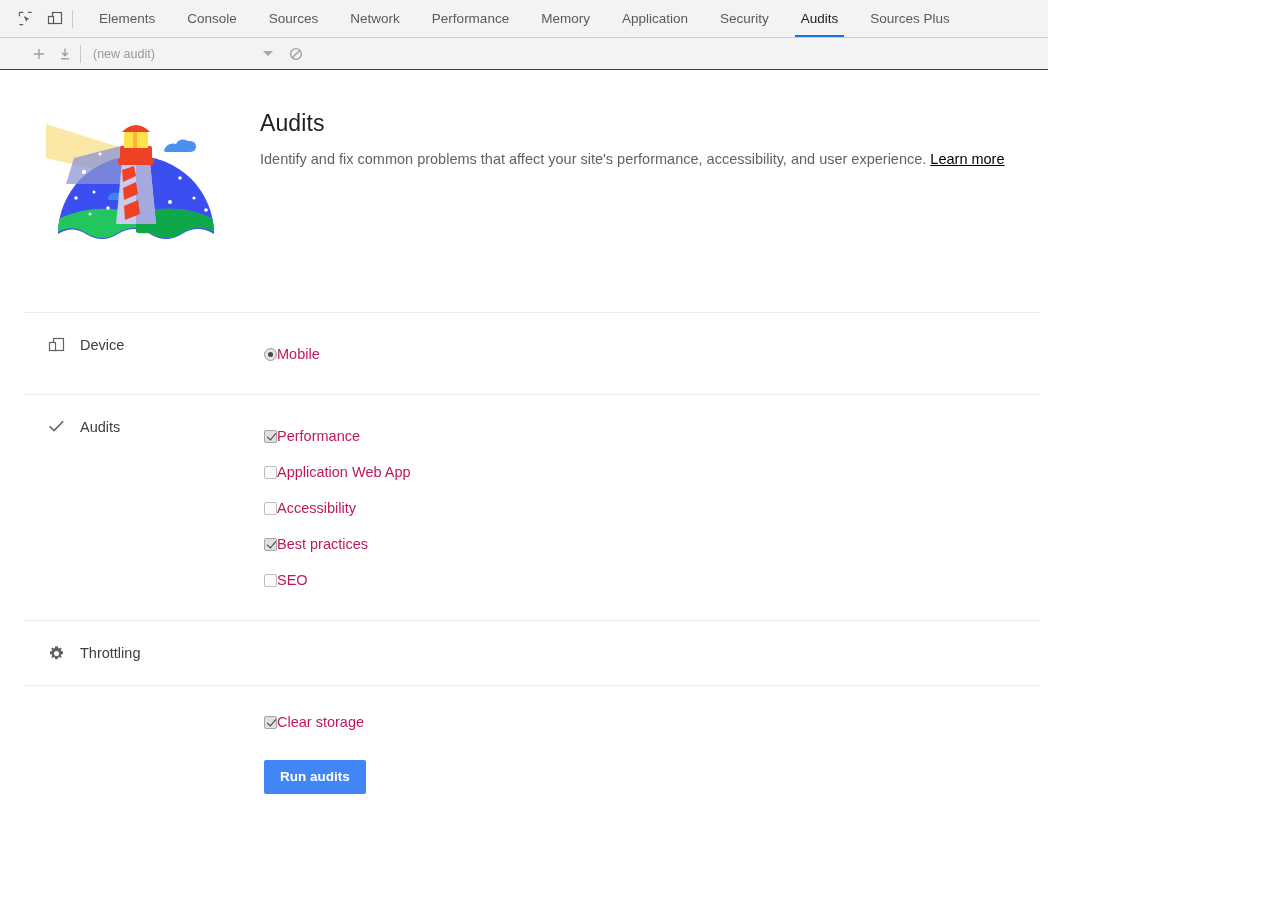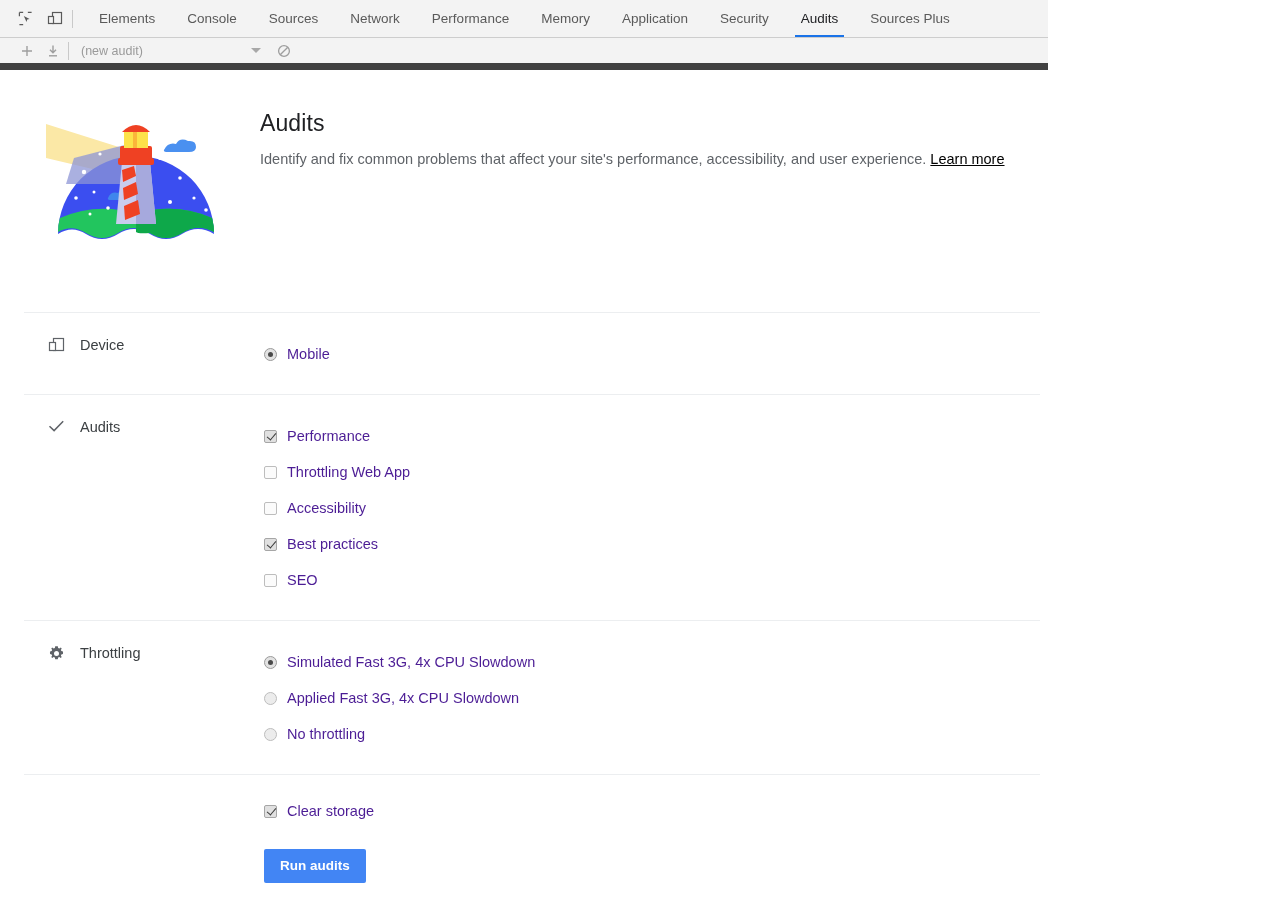--- a/index.html
+++ b/index.html
@@ -66,22 +66,22 @@
     background: #1a73e8;
   }
 
   
   .subbar {
     height: 32px;
     min-height: 32px;
     display: flex;
     align-items: center;
     background: #f3f3f3;
-    border-bottom: 7px solid #404040;
-    padding-left: 14px;
+    border-bottom: 1px solid #404040;
+    padding-left: 26px;
   }
   .subbar .tool-btn { width: 26px; height: 24px; }
   .audit-select {
     display: flex;
     align-items: center;
     margin-left: 8px;
     min-width: 190px;
     cursor: pointer;
   }
   .audit-select .label {
@@ -161,22 +161,21 @@
   .row-body { flex: 1; padding-top: 1px; }
 
   .opt {
     display: flex;
     align-items: center;
     height: 36px;
     cursor: pointer;
   }
   .opt .opt-label {
     font-size: 14.5px;
-    color: #4c1d95;
-    margin-left: 10px;
+    color: #be185d;
   }
 
   
   .radio {
     width: 13px; height: 13px;
     min-width: 13px;
     border-radius: 50%;
     background: #ececec;
     border: 1px solid #bdbdbd;
     position: relative;
@@ -398,21 +397,21 @@
         </span>
         <span class="sec-label">Audits</span>
       </div>
       <div class="row-body">
         <label class="opt">
           <span class="check on"></span>
           <span class="opt-label">Performance</span>
         </label>
         <label class="opt">
           <span class="check"></span>
-          <span class="opt-label">Throttling Web App</span>
+          <span class="opt-label">Application Web App</span>
         </label>
         <label class="opt">
           <span class="check"></span>
           <span class="opt-label">Accessibility</span>
         </label>
         <label class="opt">
           <span class="check on"></span>
           <span class="opt-label">Best practices</span>
         </label>
         <label class="opt">
@@ -427,34 +426,20 @@
     <div class="row">
       <div class="row-head">
         <span class="sec-icon">
           <svg width="17" height="17" viewBox="0 0 17 17">
             <path d="M8.5 1.2l1.3.1.35 1.6 1.2.5 1.4-.85.95.95-.85 1.4.5 1.2 1.6.35.1 1.3-.1 1.3-1.6.35-.5 1.2.85 1.4-.95.95-1.4-.85-1.2.5-.35 1.6-1.3.1-1.3-.1-.35-1.6-1.2-.5-1.4.85-.95-.95.85-1.4-.5-1.2-1.6-.35-.1-1.3.1-1.3 1.6-.35.5-1.2-.85-1.4.95-.95 1.4.85 1.2-.5.35-1.6z" fill="#5f6368"></path>
             <circle cx="8.5" cy="8.5" r="2.5" fill="#ffffff"></circle>
           </svg>
         </span>
         <span class="sec-label">Throttling</span>
       </div>
-      <div class="row-body">
-        <label class="opt">
-          <span class="radio on"></span>
-          <span class="opt-label">Simulated Fast 3G, 4x CPU Slowdown</span>
-        </label>
-        <label class="opt">
-          <span class="radio"></span>
-          <span class="opt-label">Applied Fast 3G, 4x CPU Slowdown</span>
-        </label>
-        <label class="opt">
-          <span class="radio"></span>
-          <span class="opt-label">No throttling</span>
-        </label>
-      </div>
     </div>
 
     <div class="divider"></div>
 
     <div class="footer-row">
       <div class="footer-inner">
         <label class="opt">
           <span class="check on"></span>
           <span class="opt-label">Clear storage</span>
         </label>

